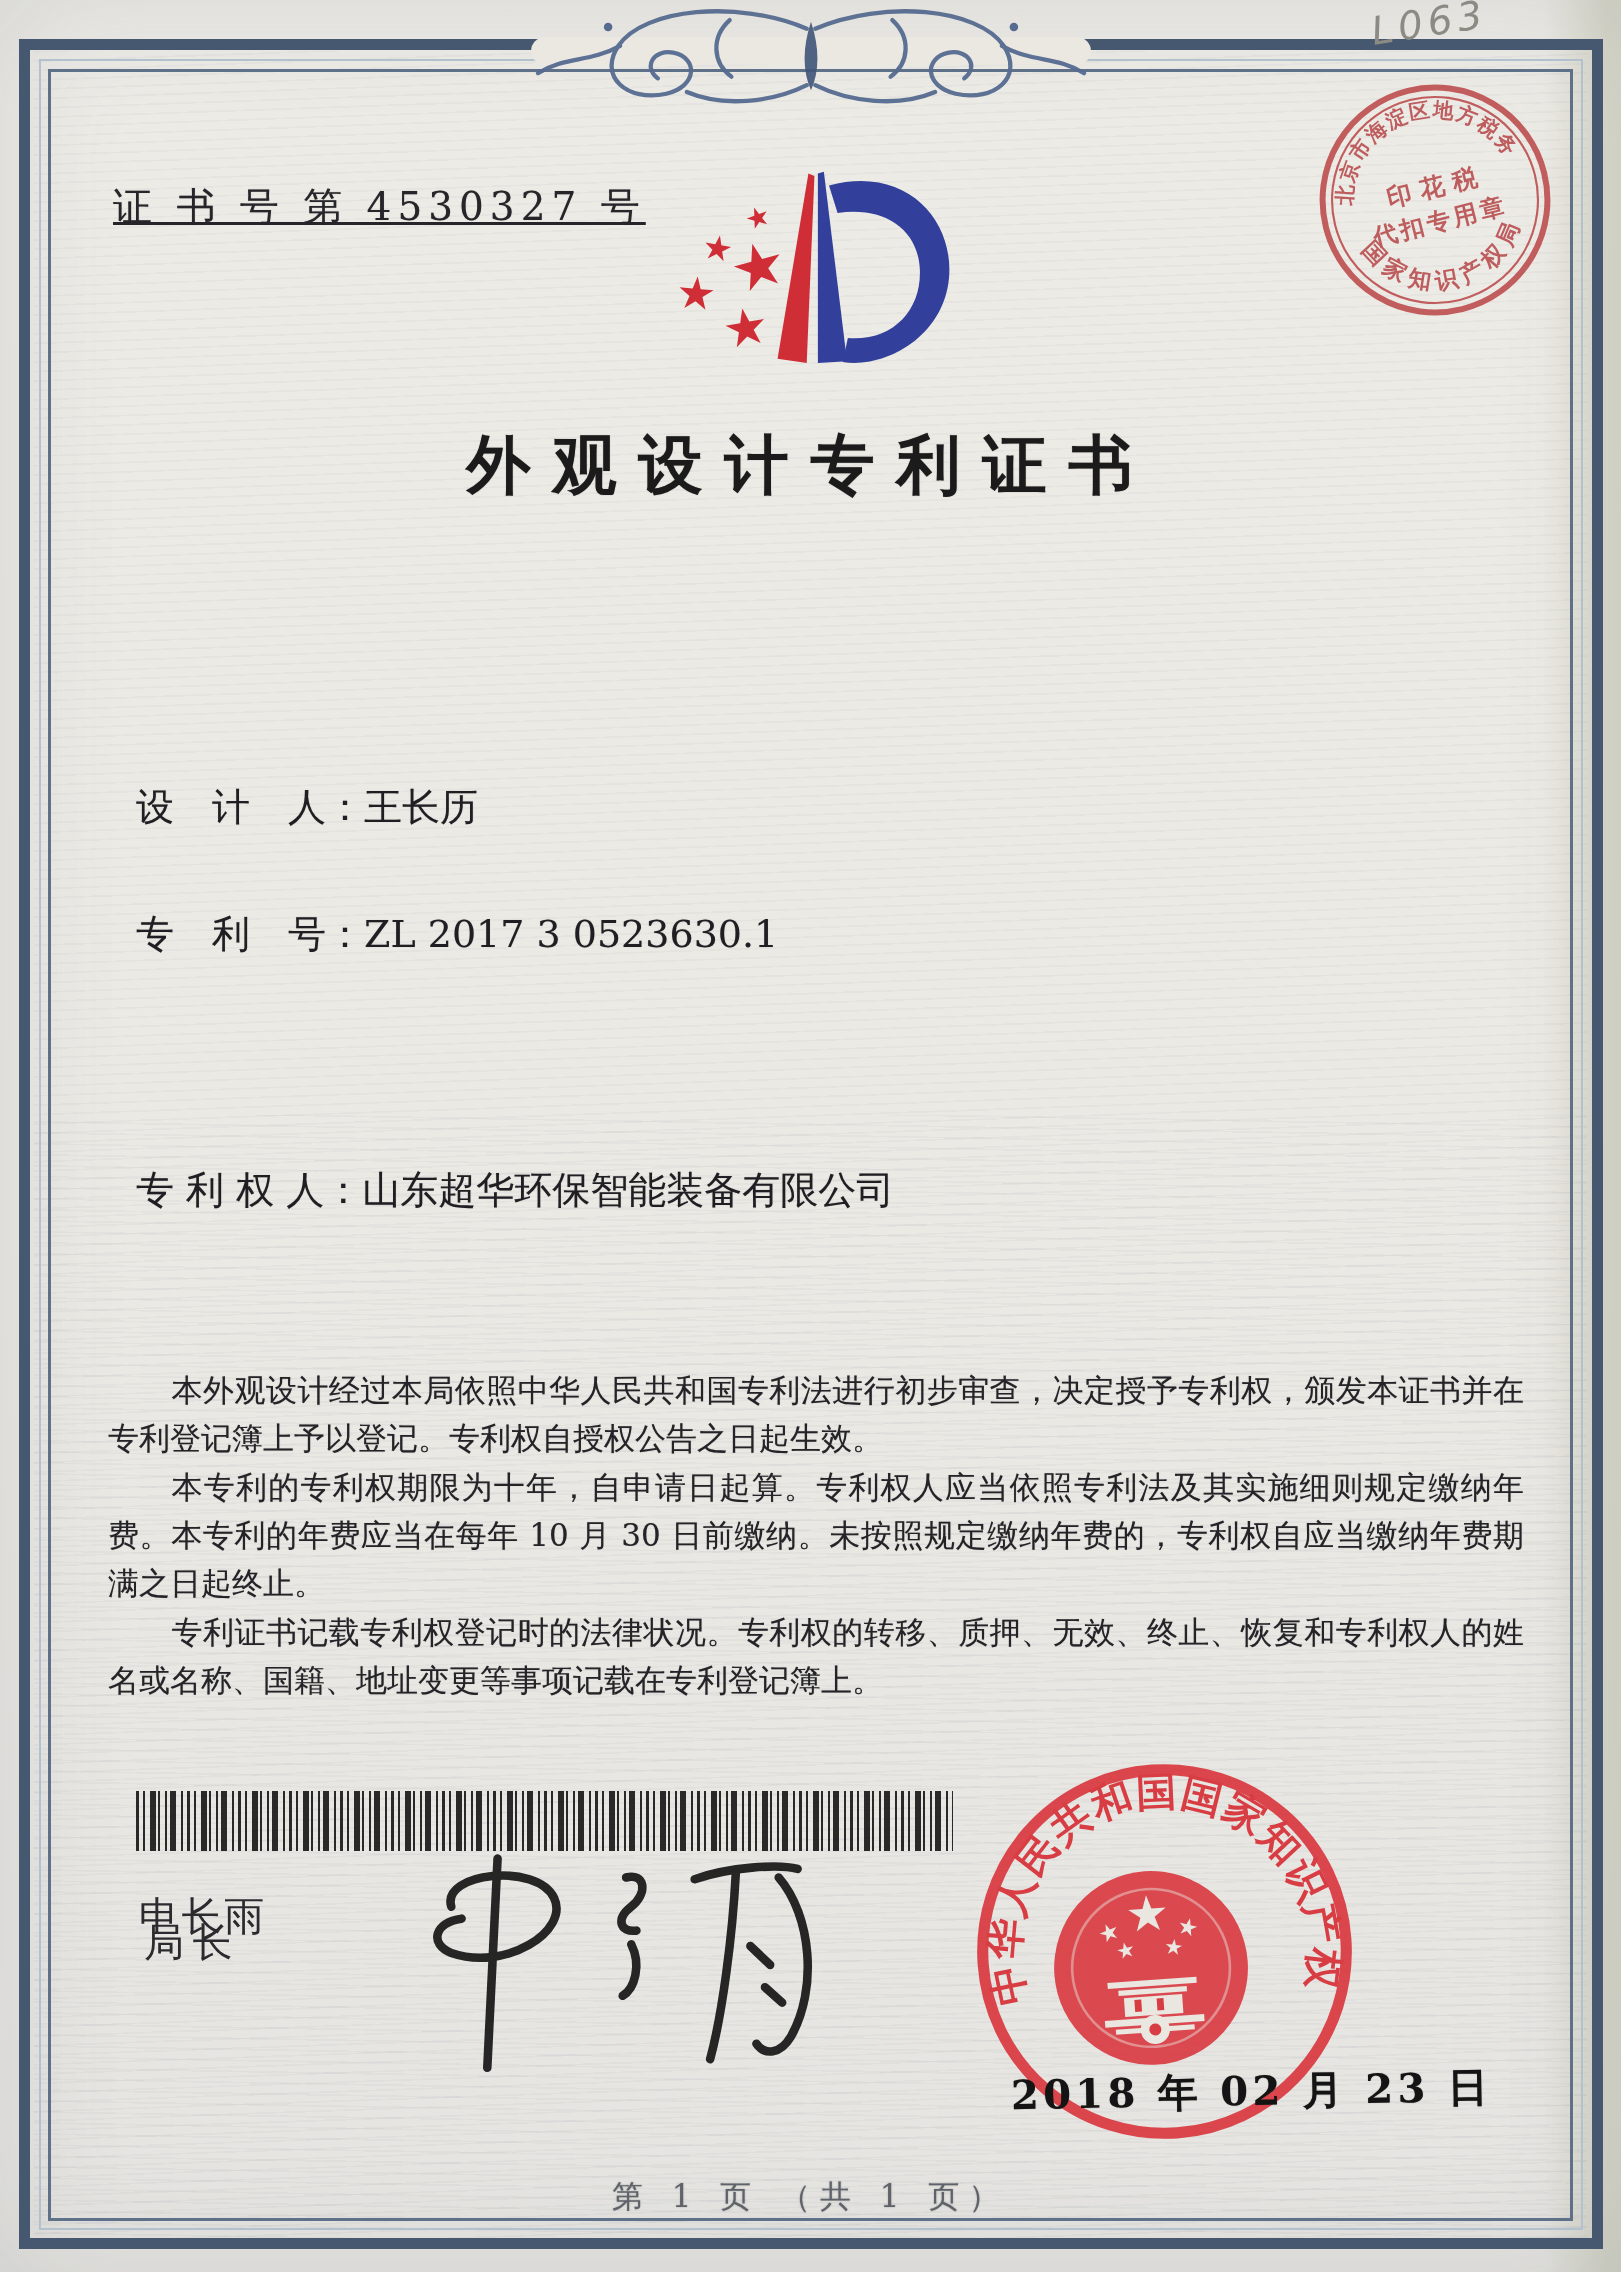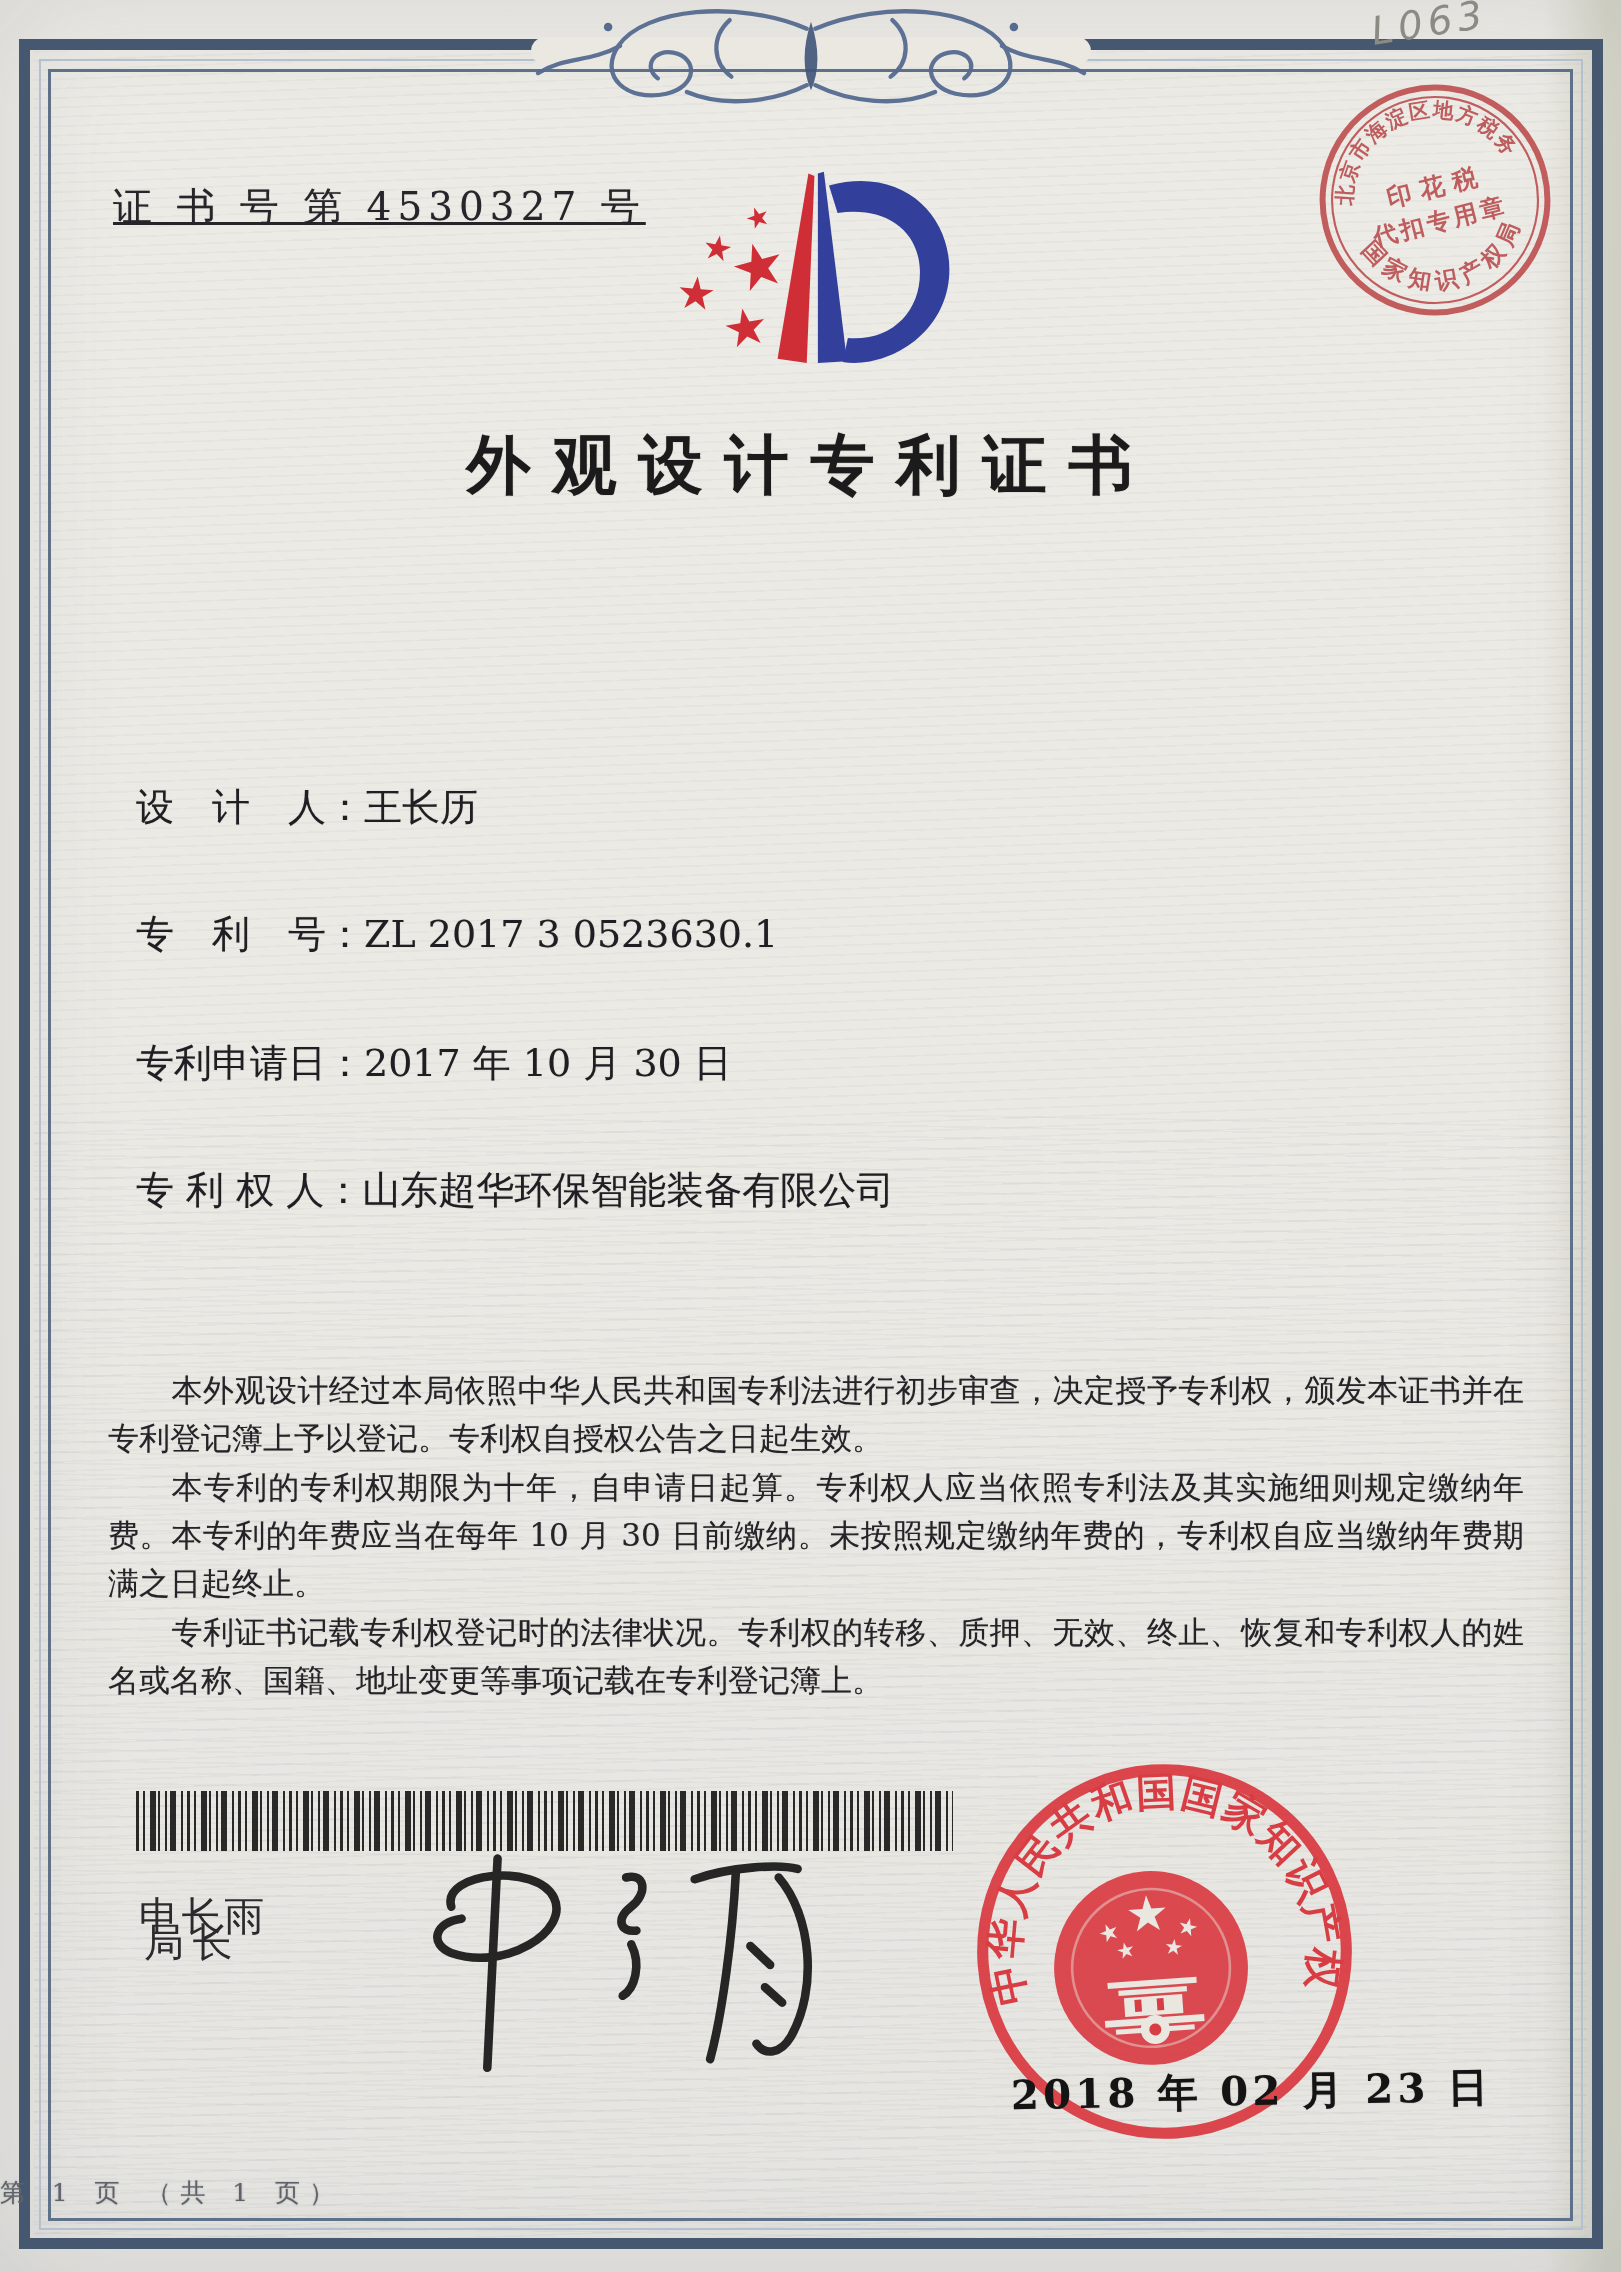--- a/index.html
+++ b/index.html
@@ -81,22 +81,22 @@
   #signature{position:absolute;left:369px;top:1843px;}
 
   #official-seal{position:absolute;left:963px;top:1750px;transform:rotate(-4deg);opacity:.94;}
   #seal-date{
     position:absolute;left:1011px;top:2064px;font-size:40px;letter-spacing:4.3px;
     color:#141414;font-weight:600;transform:rotate(-1deg);white-space:nowrap;
     text-shadow:0 0 0.9px rgba(20,20,20,.5);
   }
 
   #page-footer{
-    position:absolute;left:0;right:0;top:2176px;
-    font-size:25px;letter-spacing:9.4px;color:#5f6369;
+    position:absolute;left:0;right:0;top:2176px;text-align:center;
+    font-size:31px;letter-spacing:9.4px;color:#5f6369;
     text-shadow:0 0 1.7px rgba(95,100,110,.55);
   }
 </style>
 </head>
 <body>
 
 <div class="page">
 
   <div class="watermark"></div>
   <div class="watermark2"></div>
@@ -161,23 +161,20 @@
     <text x="141" y="176" text-anchor="middle" fill="#b84a4c" font-size="28" font-weight="bold" letter-spacing="4">代扣专用章</text>
   </svg>
 
   <div id="page-title">外观设计专利证书</div>
 
   <div class="field" id="field-designer">
     <span>设　计　人：</span><span>王长历</span>
   </div>
   <div class="field" id="field-patent-no">
     <span>专　利　号：</span><span>ZL 2017 3 0523630.1</span>
-  </div>
-  <div class="field" id="field-filing-date">
-    <span>专利申请日：</span><span>2017 年 10 月 30 日</span>
   </div>
   <div class="field" id="field-patentee">
     <span>专 利 权 人：</span><span>山东超华环保智能装备有限公司</span>
   </div>
 
   <div id="body-text">
     <p>本外观设计经过本局依照中华人民共和国专利法进行初步审查，决定授予专利权，颁发本证书并在专利登记簿上予以登记。专利权自授权公告之日起生效。</p>
     <p>本专利的专利权期限为十年，自申请日起算。专利权人应当依照专利法及其实施细则规定缴纳年费。本专利的年费应当在每年 10 月 30 日前缴纳。未按照规定缴纳年费的，专利权自应当缴纳年费期满之日起终止。</p>
     <p>专利证书记载专利权登记时的法律状况。专利权的转移、质押、无效、终止、恢复和专利权人的姓名或名称、国籍、地址变更等事项记载在专利登记簿上。</p>
   </div>

